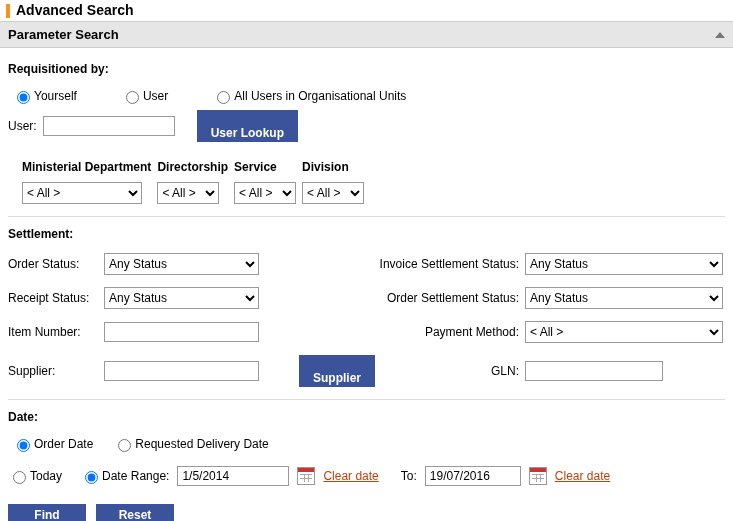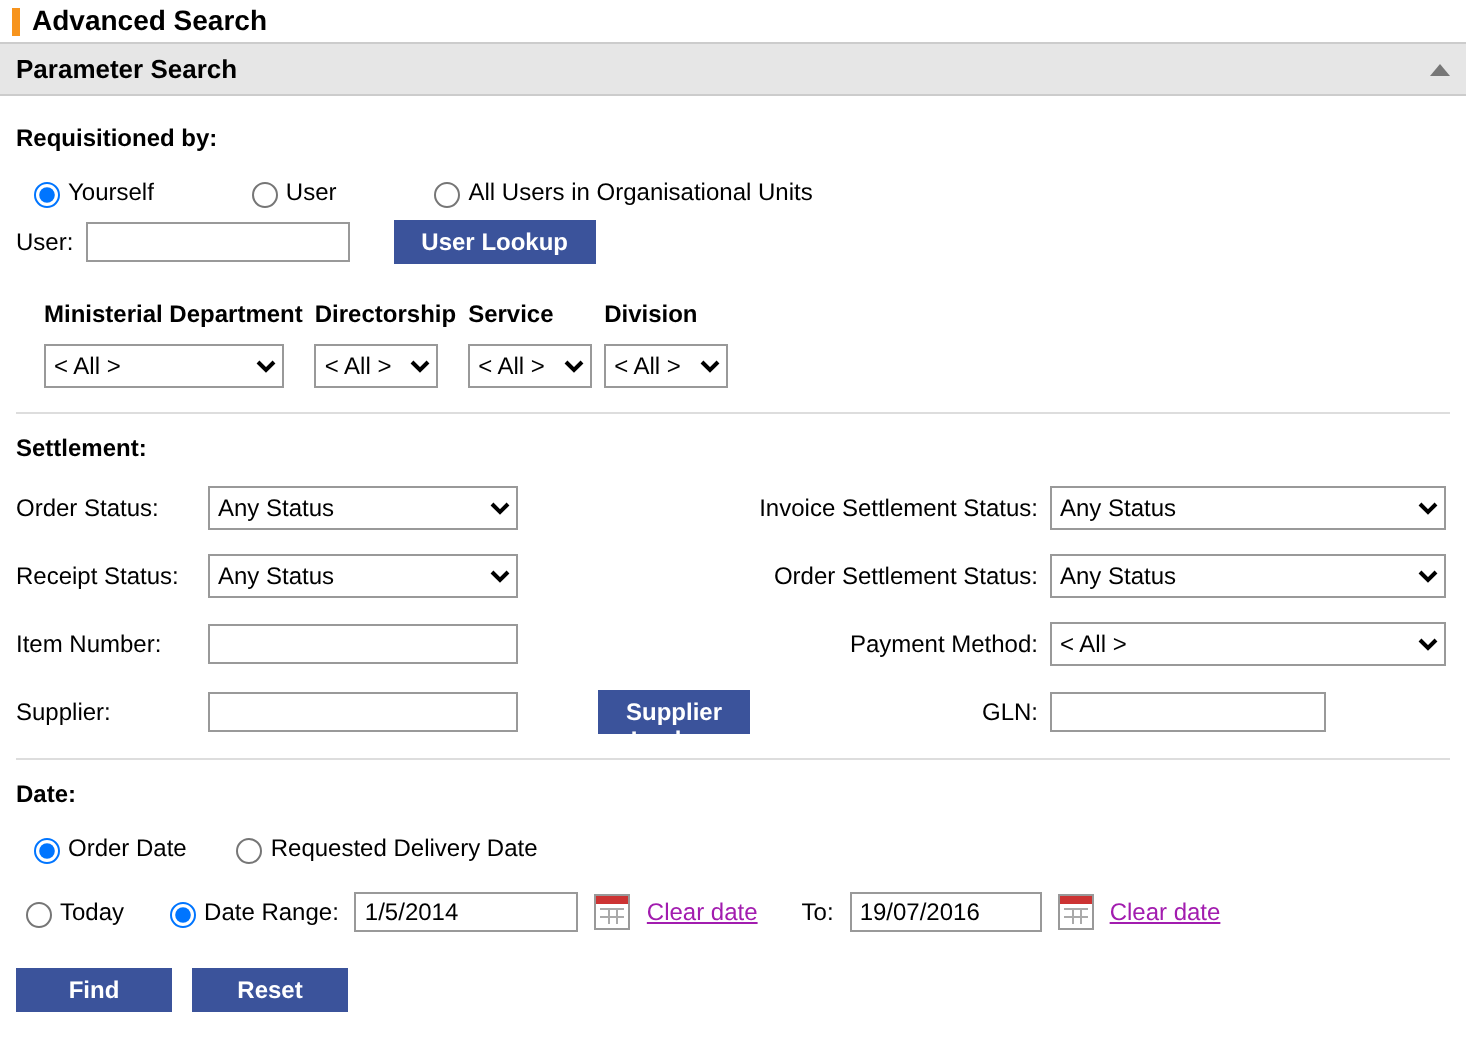--- a/index.html
+++ b/index.html
@@ -72,21 +72,21 @@
     height: 22px;
     font-size: 12px;
     background: #fff;
   }
   .btn {
     background: #3b539b;
     color: #fff;
     font-weight: bold;
     font-size: 12px;
     border: none;
-    padding: 4px 14px;
+    padding: 16px 14px;
     cursor: pointer;
     height: 22px;
   }
   .hr {
     border: none;
     border-top: 1px solid #ddd;
     margin: 12px 0 10px 0;
   }
   .cols-row {
     display: flex;
@@ -128,21 +128,21 @@
     content: "";
     position: absolute;
     top: 6px; left: 2px; right: 2px; bottom: 2px;
     background:
       linear-gradient(#aaa,#aaa) 0 0/100% 1px no-repeat,
       linear-gradient(#aaa,#aaa) 0 4px/100% 1px no-repeat,
       linear-gradient(#aaa,#aaa) 4px 0/1px 100% no-repeat,
       linear-gradient(#aaa,#aaa) 8px 0/1px 100% no-repeat;
   }
   .link {
-    color: #a21caf;
+    color: #c2410c;
     text-decoration: underline;
     cursor: pointer;
   }
   .action-row {
     display: flex;
     gap: 10px;
     margin-top: 18px;
   }
   .action-row .btn { width: 78px; text-align: center; padding: 4px 0; }
 </style>

